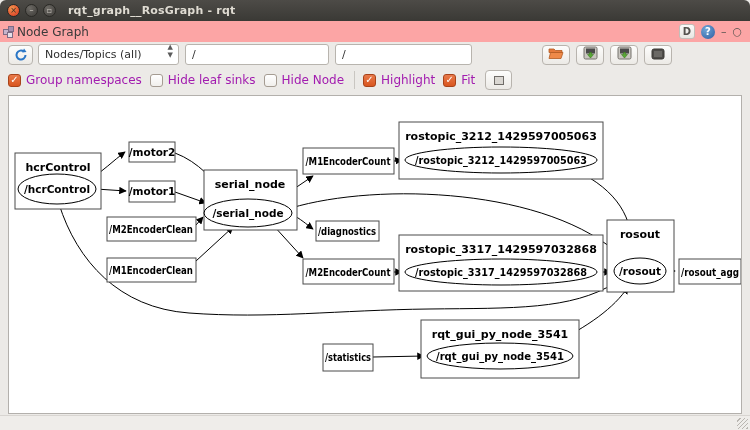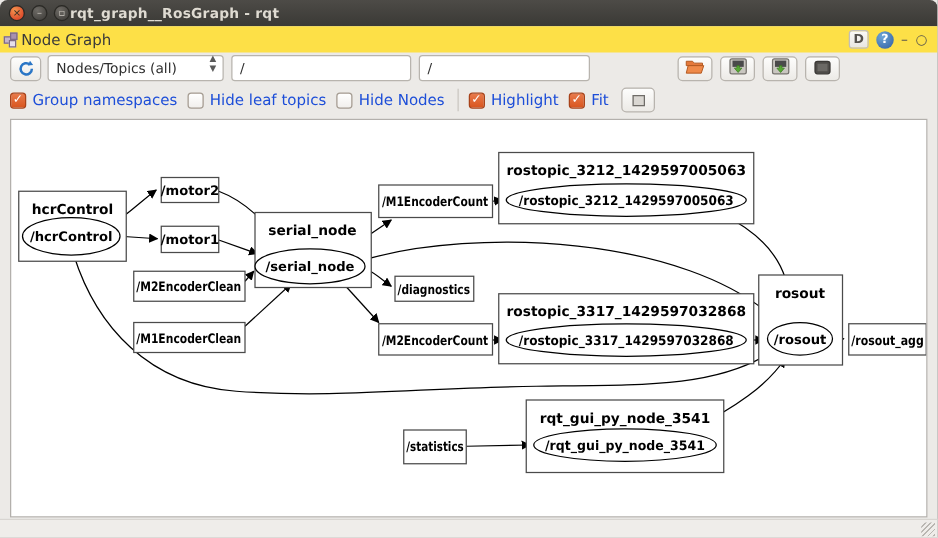--- a/index.html
+++ b/index.html
@@ -9,24 +9,24 @@
   
   .titlebar{position:absolute;left:0;top:0;width:750px;height:21px;
     background:linear-gradient(#4d4b47,#3a3935);border-radius:6px 6px 0 0;
     display:flex;align-items:center;}
   .winbtns{display:flex;gap:5px;margin-left:7px;}
   .winbtn{width:13px;height:13px;border-radius:50%;border:1px solid #2a2925;
     display:flex;align-items:center;justify-content:center;
     font-size:8px;line-height:1;color:#3b3025;box-sizing:border-box;}
   .winbtn.close{background:radial-gradient(circle at 35% 30%,#f4954f,#df4f2d 70%);}
   .winbtn.min,.winbtn.max{background:radial-gradient(circle at 35% 30%,#6e6b66,#4a4844 70%);color:#c9c5bd;}
-  .title-text{color:#dfdbd2;font-size:11px;font-weight:bold;letter-spacing:.2px;}
-
-  
-  .panel-header{position:absolute;left:0;top:21px;width:750px;height:21px;background:#fde047;
+  .title-text{margin-left:12px;color:#dfdbd2;font-size:11px;font-weight:bold;letter-spacing:.2px;}
+
+  
+  .panel-header{position:absolute;left:0;top:21px;width:750px;height:21px;background:#fca5a5;
     display:flex;align-items:center;font-size:12px;color:#3a3a3a;}
   .panel-icon{width:12px;height:12px;margin-left:3px;margin-right:2px;position:relative;}
   .panel-icon span{position:absolute;width:6px;height:6px;border:1px solid #7d6b85;background:#c6b4cc;box-sizing:border-box;}
   .panel-icon .a{left:0;top:3px;}
   .panel-icon .b{left:5px;top:0px;background:#a география;}
   .panel-icon .b{left:5px;top:0px;background:#a890b0;}
   .panel-icon .c{left:4px;top:6px;background:#e6dfe9;}
   .dock-controls{margin-left:auto;margin-right:8px;display:flex;align-items:center;gap:6px;color:#5a5854;}
   .dock-btn{font-size:10px;font-weight:bold;color:#55524e;border:1px solid #c2bfba;border-radius:3px;
     background:linear-gradient(#fbfaf8,#e8e6e2);width:14px;height:13px;display:flex;align-items:center;justify-content:center;}
@@ -44,21 +44,21 @@
     display:flex;align-items:center;font-size:11px;color:#2e2e2e;box-sizing:border-box;padding-left:6px;position:relative;}
   .combo .spin{position:absolute;right:5px;top:2px;display:flex;flex-direction:column;line-height:0;color:#5a5a5a;}
   .combo .spin span{font-size:7px;height:8px;}
   .tfield{height:21px;border:1px solid #b8b4ae;border-radius:3px;background:#fff;font-size:11px;color:#2e2e2e;
     box-sizing:border-box;padding:0 6px;display:flex;align-items:center;}
   .f1{width:144px;margin-left:6px;}
   .f2{width:137px;margin-left:6px;}
   .right-btns{margin-left:auto;margin-right:6px;display:flex;gap:6px;}
   .icon-btn{width:28px;}
 
-  .toolbar2{position:absolute;left:0;top:67px;width:750px;height:26px;display:flex;align-items:center;font-size:12px;color:#1d4ed8;}
+  .toolbar2{position:absolute;left:0;top:67px;width:750px;height:26px;display:flex;align-items:center;font-size:12px;color:#a21caf;}
   .cb{display:flex;align-items:center;margin-left:8px;gap:5px;white-space:nowrap;}
   .cb .box{width:13px;height:13px;border:1px solid #a59c92;border-radius:3px;background:linear-gradient(#fff,#f1efec);
     box-sizing:border-box;display:flex;align-items:center;justify-content:center;font-size:10px;color:#fff;}
   .cb .box.checked{background:linear-gradient(#e87a4b,#d9561f);border-color:#a8431a;}
   .cb .box.checked::after{content:"✓";font-weight:bold;margin-top:-1px;}
   .vsep{width:1px;height:18px;background:#c9c6c1;margin-left:10px;}
   .fit-btn{width:27px;height:20px;margin-left:10px;}
   .fit-btn .sq{width:8px;height:7px;border:1px solid #6f6c68;background:#dad7d2;}
 
   
@@ -158,25 +158,25 @@
     </div>
   </div>
 
   <div class="toolbar2">
     <label class="cb">
       <span class="box checked"></span>
       <span>Group namespaces</span>
     </label>
     <label class="cb">
       <span class="box"></span>
-      <span>Hide leaf topics</span>
+      <span>Hide leaf sinks</span>
     </label>
     <label class="cb">
       <span class="box"></span>
-      <span>Hide Nodes</span>
+      <span>Hide Node</span>
     </label>
     <div class="vsep"></div>
     <label class="cb">
       <span class="box checked"></span>
       <span>Highlight</span>
     </label>
     <label class="cb">
       <span class="box checked"></span>
       <span>Fit</span>
     </label>

